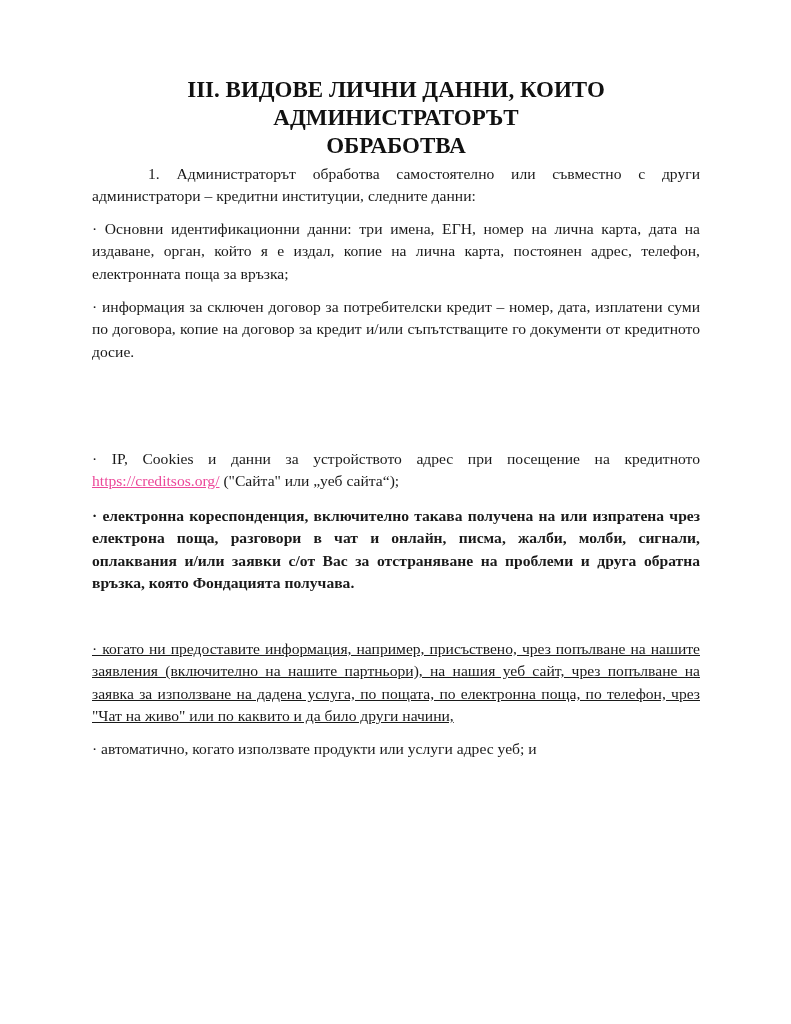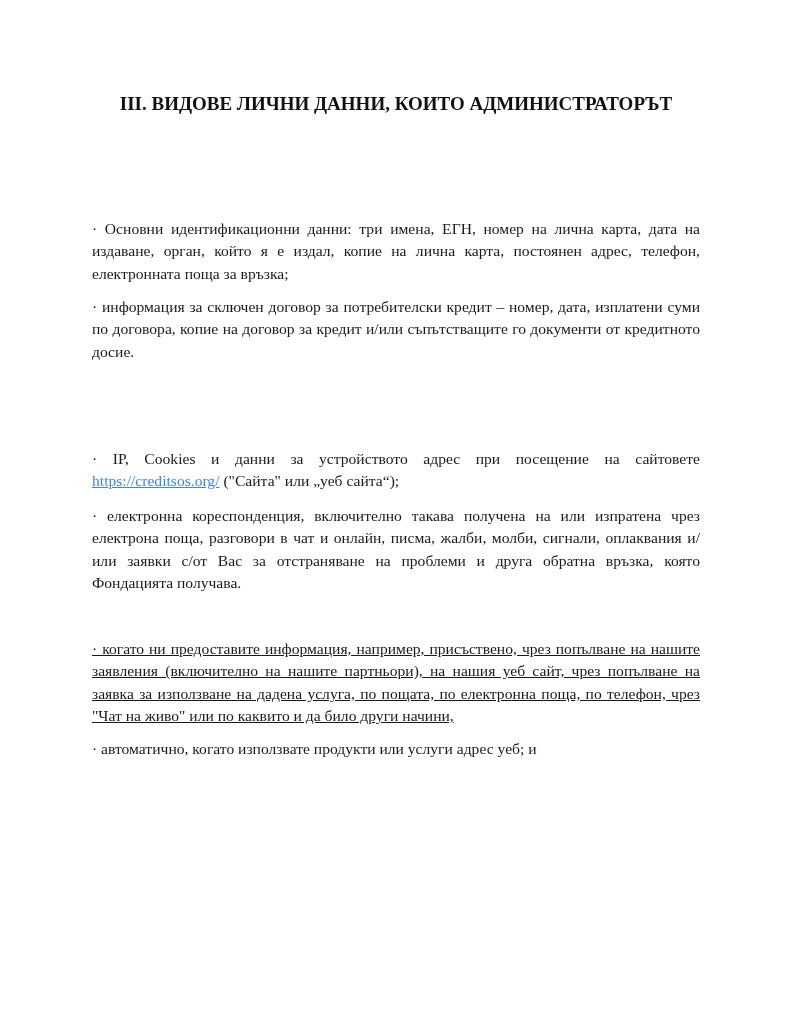--- a/index.html
+++ b/index.html
@@ -19,60 +19,62 @@
       position: absolute;
       left: 0; top: 0;
       width: 791px;
       height: 1024px;
       background: #ffffff;
     }
     .title {
       position: absolute;
       left: 92px;
       width: 608px;
-      top: 90px;
+      top: 76px;
       text-align: center;
       font-weight: bold;
-      font-size: 19px;
+      font-size: 23px;
       line-height: 28px;
       color: #111;
     }
     .para {
       position: absolute;
       left: 92px;
       width: 608px;
       font-size: 15.6px;
       line-height: 22.4px;
       text-align: justify;
       margin: 0;
     }
     .para.last-left { text-align-last: left; }
     .indent { text-indent: 56px; }
     a.link {
-      color: #3b82f6;
+      color: #ec4899;
       text-decoration: underline;
     }
   </style>
 </head>
 <body>
 
 <div class="page">
 
   <div class="title">
     <div>III.  ВИДОВЕ ЛИЧНИ ДАННИ, КОИТО АДМИНИСТРАТОРЪТ</div>
+    <div>ОБРАБОТВА</div>
   </div>
 
+  <p class="para indent" style="top:163px;">1.  Администраторът обработва самостоятелно или съвместно с други администратори – кредитни институции, следните данни:</p>
 
   <p class="para" style="top:218px;">· Основни идентификационни данни: три имена, ЕГН, номер на лична карта, дата на издаване, орган, който я е издал, копие на лична карта, постоянен адрес, телефон, електронната поща за връзка;</p>
 
   <p class="para" style="top:296px;">· информация за сключен договор за потребителски кредит – номер, дата, изплатени суми по договора, копие на договор за кредит и/или съпътстващите го документи от кредитното досие.</p>
 
 
-  <p class="para last-left" style="top:448px;"><span>· IP, Cookies и данни за устройството адрес при посещение на сайтовете </span><a class="link" href="#">https://creditsos.org/</a><span> ("Сайта" или „уеб сайта“);</span></p>
+  <p class="para last-left" style="top:448px;"><span>· IP, Cookies и данни за устройството адрес при посещение на кредитното </span><a class="link" href="#">https://creditsos.org/</a><span> ("Сайта" или „уеб сайта“);</span></p>
 
-  <p class="para" style="top:505px;">· електронна кореспонденция, включително такава получена на или изпратена чрез електрона поща, разговори в чат и онлайн, писма, жалби, молби, сигнали, оплаквания и/или заявки с/от Вас за отстраняване на проблеми и друга обратна връзка, която Фондацията получава.</p>
+  <p class="para" style="top:505px;font-weight:bold;">· електронна кореспонденция, включително такава получена на или изпратена чрез електрона поща, разговори в чат и онлайн, писма, жалби, молби, сигнали, оплаквания и/или заявки с/от Вас за отстраняване на проблеми и друга обратна връзка, която Фондацията получава.</p>
 
 
   <p class="para" style="top:638px;text-decoration:underline;">· когато ни предоставите информация, например, присъствено, чрез попълване на нашите заявления (включително на нашите партньори), на нашия уеб сайт, чрез попълване на заявка за използване на дадена услуга, по пощата, по електронна поща, по телефон, чрез "Чат на живо" или по каквито и да било други начини,</p>
 
   <p class="para" style="top:738px;">· автоматично, когато използвате продукти или услуги адрес уеб; и</p>
 
 </div>
 
 </body></html>

